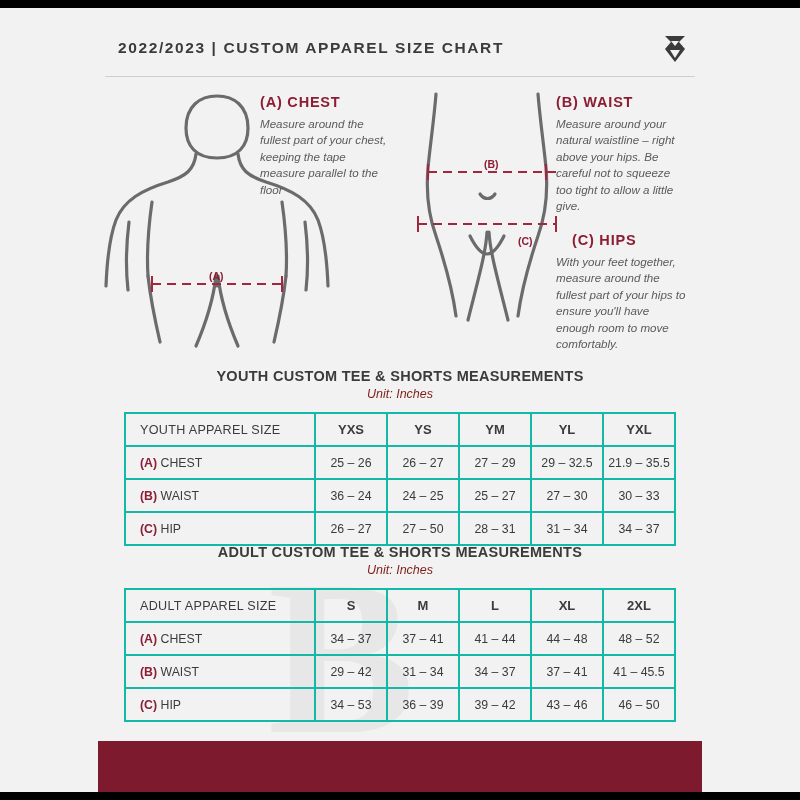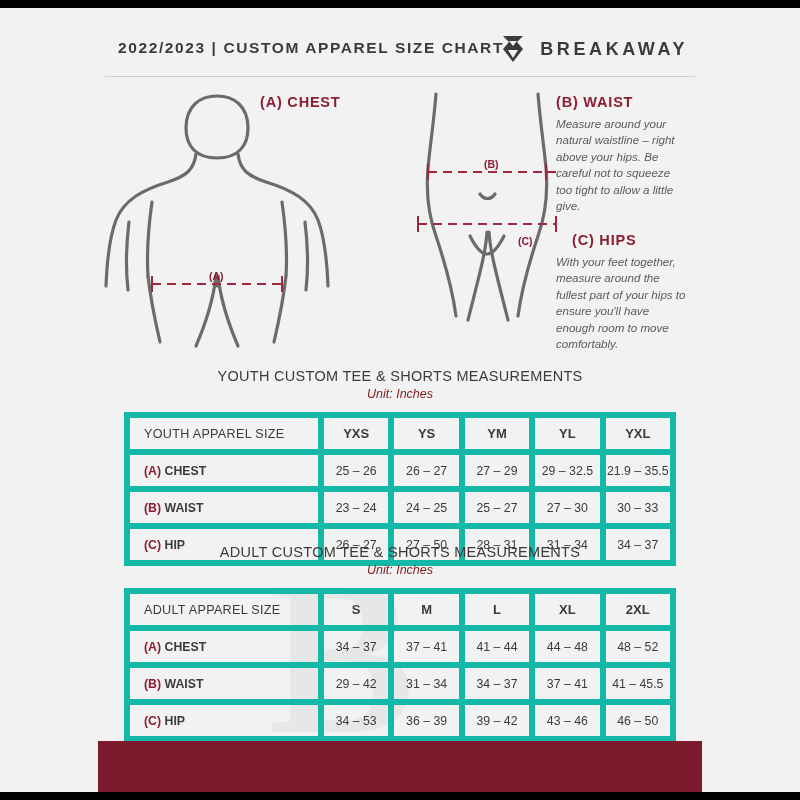--- a/index.html
+++ b/index.html
@@ -123,39 +123,39 @@
   }
   .tag-a { left: 209px; top: 190px; }
   .tag-b { left: 484px; top: 78px; }
   .tag-c { left: 518px; top: 155px; }
 
   
   .table-block { position: absolute; width: 800px; }
   .tbl-heading {
     text-align: center;
     font-size: 14.5px;
-    font-weight: normal;
+    font-weight: bold;
     color: #3b3b3b;
     letter-spacing: 0.3px;
   }
   .tbl-unit {
     text-align: center;
     font-size: 12.5px;
     font-style: italic;
     color: #7f1d1d;
     margin-top: 3px;
   }
   table.sizes {
     border-collapse: collapse;
     margin: 11px auto 0 auto;
     width: 552px;
     table-layout: fixed;
   }
   table.sizes th, table.sizes td {
-    border: 6px solid #14b8a6;
+    border: 2px solid #14b8a6;
     height: 31px;
     font-size: 12.3px;
     color: #3b3b3b;
     text-align: center;
     padding: 0;
   }
   table.sizes th.rowhead, table.sizes td.rowhead {
     text-align: left;
     padding-left: 14px;
     width: 174px;
@@ -167,21 +167,21 @@
   }
   table.sizes th.rowhead {
     font-weight: normal;
     font-size: 12.6px;
     letter-spacing: 0.3px;
   }
   .mark {
     color: #8c1d33;
     font-weight: bold;
   }
-  .rowlabel { font-weight: bold; color: #3b3b3b; }
+  .rowlabel { font-weight: normal; color: #3b3b3b; }
 
   .block-youth { top: 360px; }
   .block-adult { top: 536px; }
 
   
   .footer-bar {
     position: absolute;
     left: 98px;
     top: 733px;
     width: 604px;
@@ -201,21 +201,20 @@
       <div class="header-title">2022/2023  |  CUSTOM APPAREL SIZE CHART</div>
 
       <div class="brand">
         <span class="brand-mark">
           <svg width="26" height="30" viewBox="0 0 26 30">
             <path d="M3 2 L23 2 L17 8 L23 15 L13 28 L3 15 L9 8 Z" fill="#3b3b3b"></path>
             <path d="M9 7 L17 7 L13 12 Z" fill="#f2f2f2"></path>
             <path d="M8 16 L18 16 L13 24 Z" fill="#f2f2f2"></path>
           </svg>
         </span>
-        <span class="brand-name">BREAKAWAY</span>
       </div>
 
       <div class="header-rule"></div>
     </div>
 
     <div class="illustration">
 
       <svg width="800" height="286" viewBox="0 0 800 286" style="position:absolute;left:0;top:0;">
 
         <g fill="none" stroke="#6b6b6b" stroke-width="3.2" stroke-linecap="round" stroke-linejoin="round">
@@ -283,20 +282,21 @@
         </g>
 
         <line x1="546" y1="92" x2="556" y2="92" stroke="#a3263f" stroke-width="2"></line>
       </svg>
 
       <span class="label-tag tag-a">(A)</span>
       <span class="label-tag tag-b">(B)</span>
       <span class="label-tag tag-c">(C)</span>
 
       <div class="anno-title chest-title">(A) CHEST</div>
+      <div class="anno-body chest-body">Measure around the fullest part of your chest, keeping the tape measure parallel to the floor</div>
 
       <div class="anno-title waist-title">(B) WAIST</div>
       <div class="anno-body waist-body">Measure around your natural waistline – right above your hips. Be careful not to squeeze too tight to allow a little give.</div>
 
       <div class="anno-title hips-title">(C) HIPS</div>
       <div class="anno-body hips-body">With your feet together, measure around the fullest part of your hips to ensure you'll have enough room to move comfortably.</div>
     </div>
 
     <div class="table-block block-youth">
       <div class="tbl-heading">YOUTH CUSTOM TEE &amp; SHORTS MEASUREMENTS</div>
@@ -322,21 +322,21 @@
             <td>26 – 27</td>
             <td>27 – 29</td>
             <td>29 – 32.5</td>
             <td>21.9 – 35.5</td>
           </tr>
           <tr>
             <td class="rowhead">
               <span class="mark">(B)</span>
               <span class="rowlabel">WAIST</span>
             </td>
-            <td>23 – 24</td>
+            <td>36 – 24</td>
             <td>24 – 25</td>
             <td>25 – 27</td>
             <td>27 – 30</td>
             <td>30 – 33</td>
           </tr>
           <tr>
             <td class="rowhead">
               <span class="mark">(C)</span>
               <span class="rowlabel">HIP</span>
             </td>

